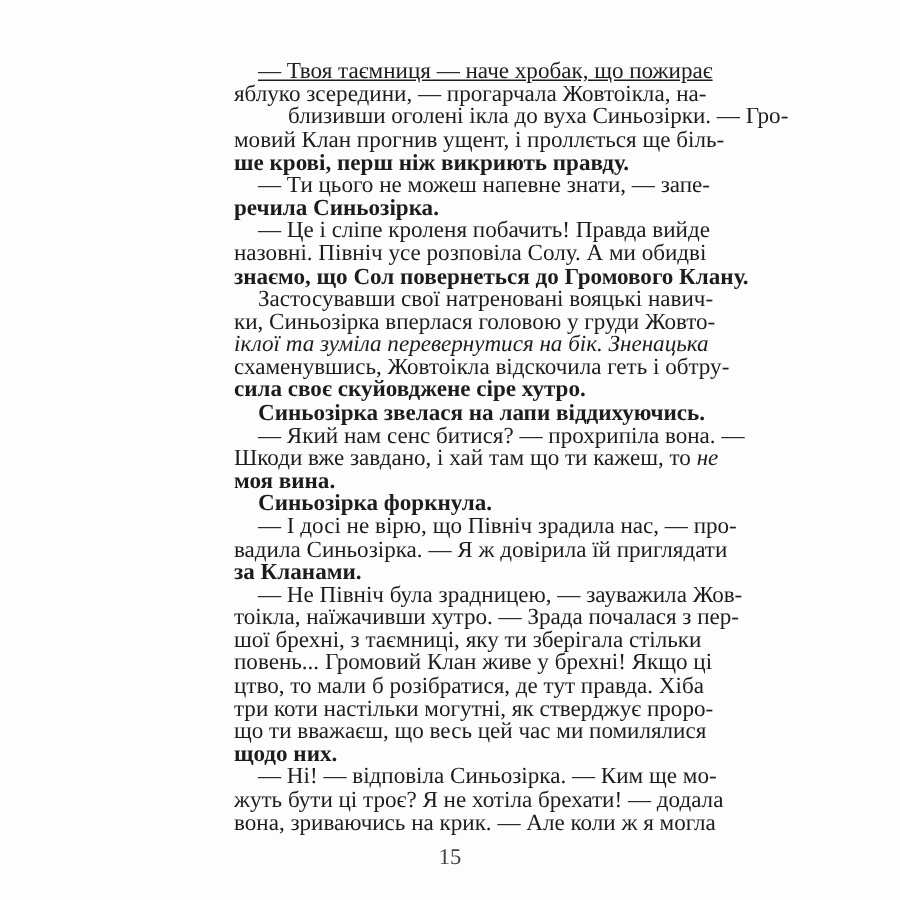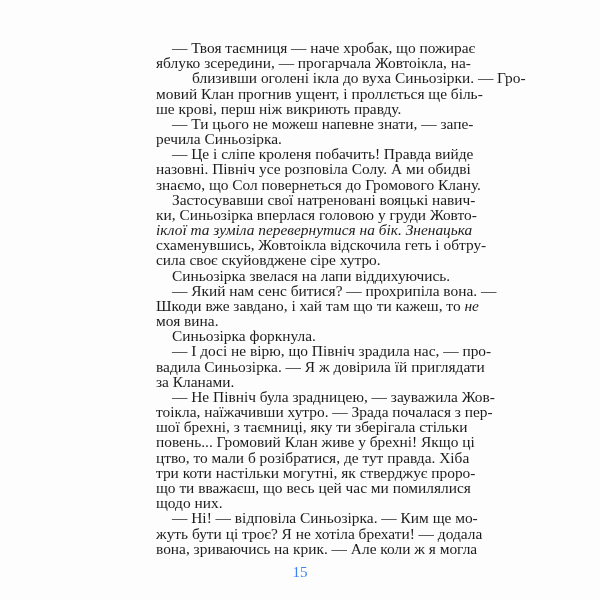--- a/index.html
+++ b/index.html
@@ -22,38 +22,38 @@
       color: #1c1c1c;
     }
     .line {
       display: block;
       white-space: nowrap;
       text-align: justify;
       text-align-last: justify;
       height: 19.05px;
     }
     .line.indent { padding-left: 16px; }
-    .line.last { text-align-last: left; }
+    .line.last { text-align-last: left; font-weight: bold; }
     .page-number {
       position: absolute;
       left: 0; width: 600px;
       top: 564px;
       text-align: center;
       font-family: "Liberation Serif", "DejaVu Serif", serif;
       font-size: 15px;
-      color: #3b82f6;
+      color: #404040;
     }
     em { }
   </style>
 </head>
 <body>
 
 <div class="page">
   <div class="text-block" id="text-block" style="line-height: 15.1765px;">
-      <span class="line indent" style="height: 15.1765px;">— Твоя таємниця — наче хробак, що пожирає</span>
+      <span class="line indent" style="height: 15.1765px; text-decoration: underline;">— Твоя таємниця — наче хробак, що пожирає</span>
       <span class="line" style="height: 15.1765px;">яблуко зсередини, — прогарчала Жовтоікла, на-</span>
       <span class="line" style="height: 15.1765px; margin-left: 36px;">близивши оголені ікла до вуха Синьозірки. — Гро-</span>
       <span class="line" style="height: 15.1765px;">мовий Клан прогнив ущент, і проллється ще біль-</span>
       <span class="line last" style="height: 15.1765px;">ше крові, перш ніж викриють правду.</span>
       <span class="line indent" style="height: 15.1765px;">— Ти цього не можеш напевне знати, — запе-</span>
       <span class="line last" style="height: 15.1765px;">речила Синьозірка.</span>
       <span class="line indent" style="height: 15.1765px;">— Це і сліпе кроленя побачить! Правда вийде</span>
       <span class="line" style="height: 15.1765px;">назовні. Північ усе розповіла Солу. А ми обидві</span>
       <span class="line last" style="height: 15.1765px;">знаємо, що Сол повернеться до Громового Клану.</span>
       <span class="line indent" style="height: 15.1765px;">Застосувавши свої натреновані вояцькі навич-</span>

